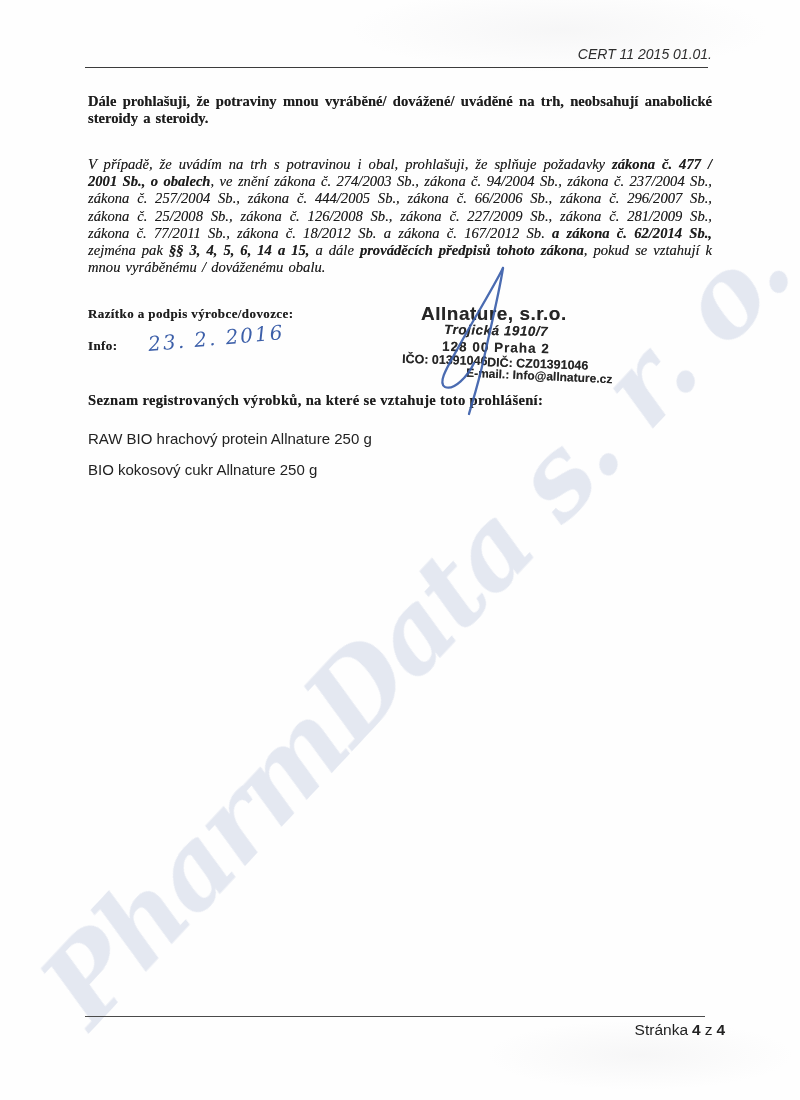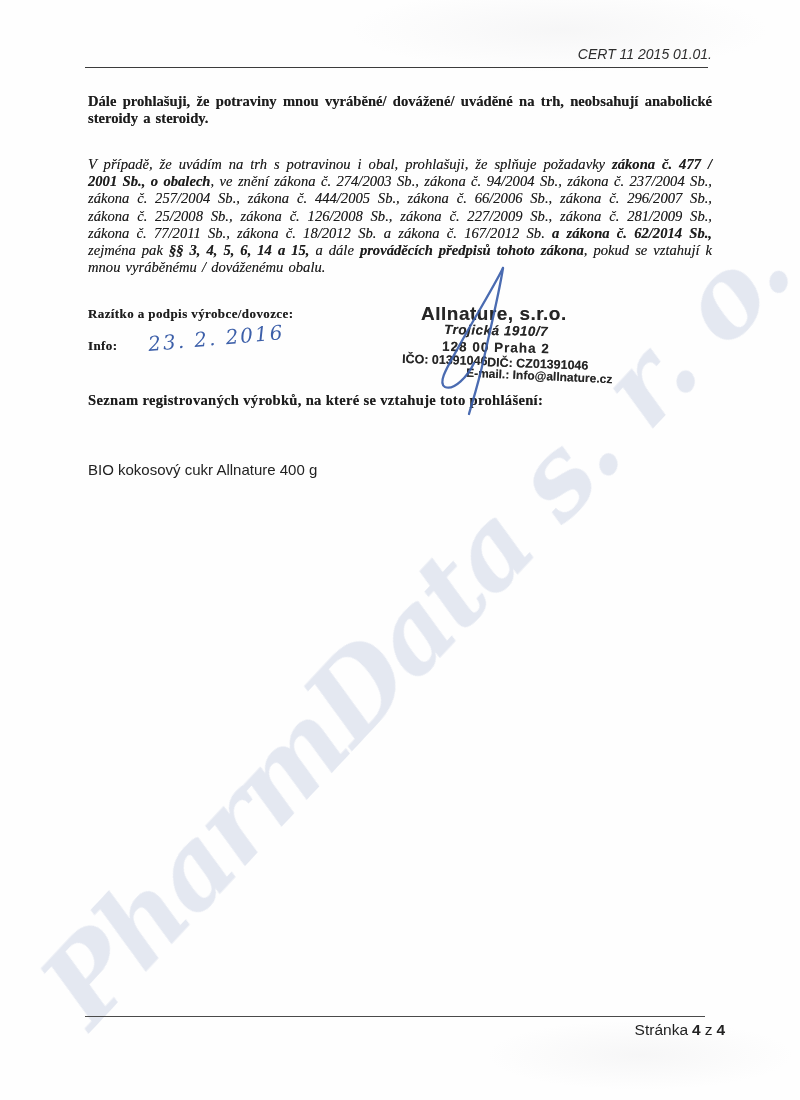--- a/index.html
+++ b/index.html
@@ -155,21 +155,22 @@
 
   <svg class="signature-svg" width="800" height="1100" viewBox="0 0 800 1100">
     <g fill="none" stroke="#3b5fab" stroke-width="2.3" stroke-linecap="round" opacity="0.92">
       <path d="M 503 268 C 492 290, 472 322, 458 348 C 448 366, 437 383, 445 387 C 454 391, 468 376, 474 363"></path>
       <path d="M 503 268 C 499 294, 490 330, 484 358 C 478 385, 473 400, 469 414"></path>
     </g>
   </svg>
 
   <div class="layer products-heading">Seznam registrovaných výrobků, na které se vztahuje toto prohlášení:</div>
 
-  <div class="layer product product-2">BIO kokosový cukr Allnature 400 g</div>
+  <div class="layer product product-1">RAW BIO hrachový protein Allnature 250 g</div>
+  <div class="layer product product-2">BIO kokosový cukr Allnature 250 g</div>
 
   <div class="layer footer-rule"></div>
   <div class="layer footer-text">
     <span>Stránka</span>
     <span class="pg">4</span>
     <span>z</span>
     <span class="pg">4</span>
   </div>
 
 </div>

